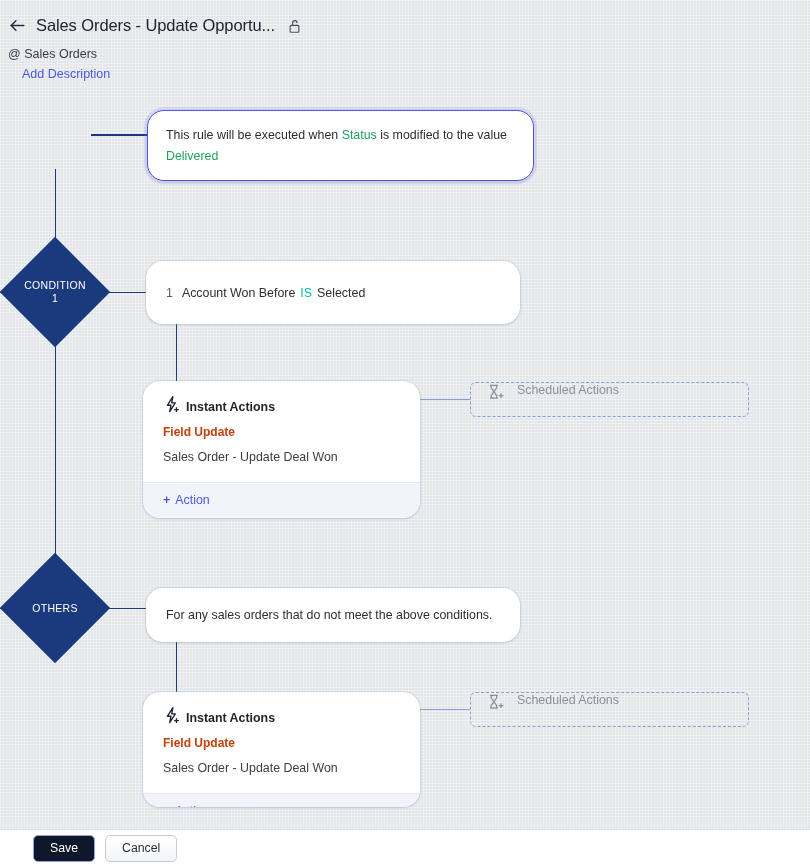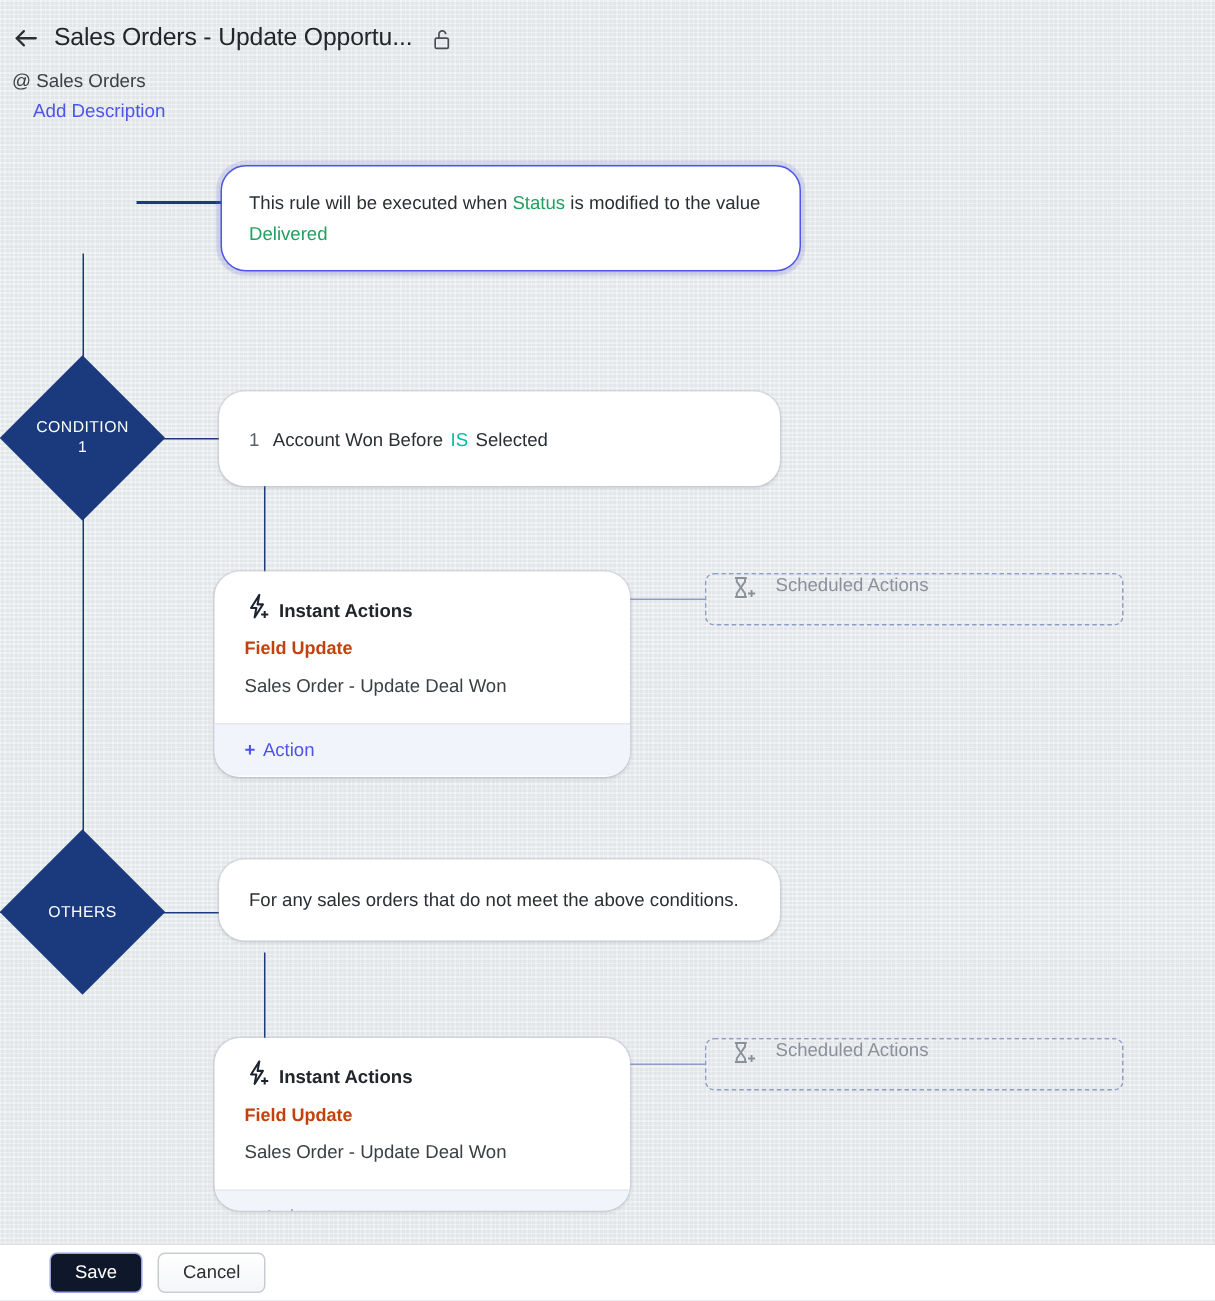--- a/index.html
+++ b/index.html
@@ -323,21 +323,21 @@
     </svg>
     <span class="sched-label">Scheduled Actions</span>
   </div>
 
   <div class="node-diamond" style="left:16px; top:569px;">
     <div class="dlabel">
       <span>OTHERS</span>
     </div>
   </div>
 
-  <div class="card" style="left:146px; top:573px; width:374px; height:54px;">
+  <div class="card" style="left:146px; top:588px; width:374px; height:54px;">
     <div class="others-text">For any sales orders that do not meet the above conditions.</div>
   </div>
 
   <div class="card act-card" style="left:143px; top:692px; width:277px; height:115px;">
     <div class="act-body">
       <div class="act-head">
         <svg class="bolt-icon" viewBox="0 0 24 24" fill="none" stroke="currentColor" stroke-width="1.7" stroke-linejoin="round">
           <path d="M12.5 2 L5.5 13 h4.5 l-1.5 8 L15.5 10 h-4.5 z"></path>
           <line x1="17" y1="15.5" x2="17" y2="21.5"></line>
           <line x1="14" y1="18.5" x2="20" y2="18.5"></line>

